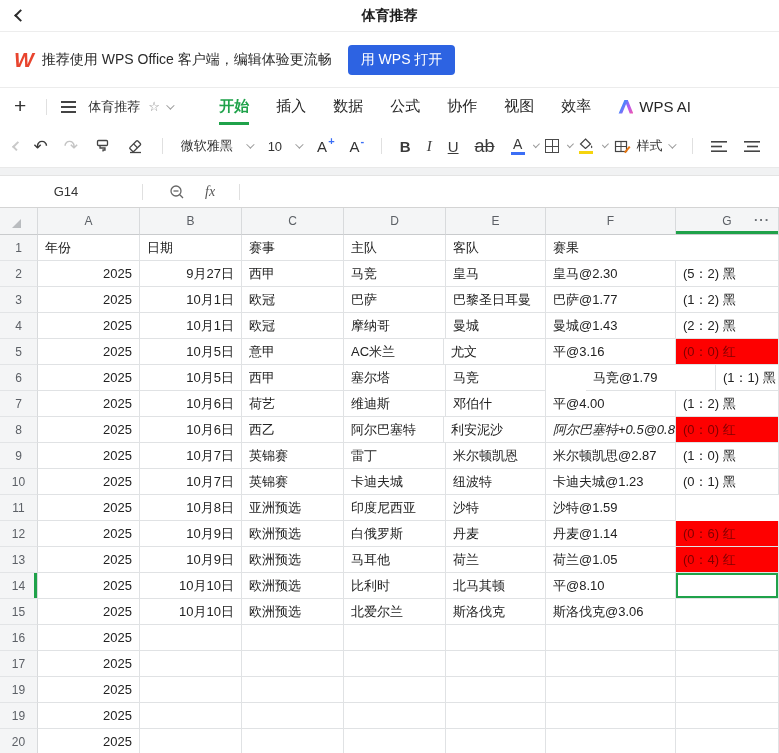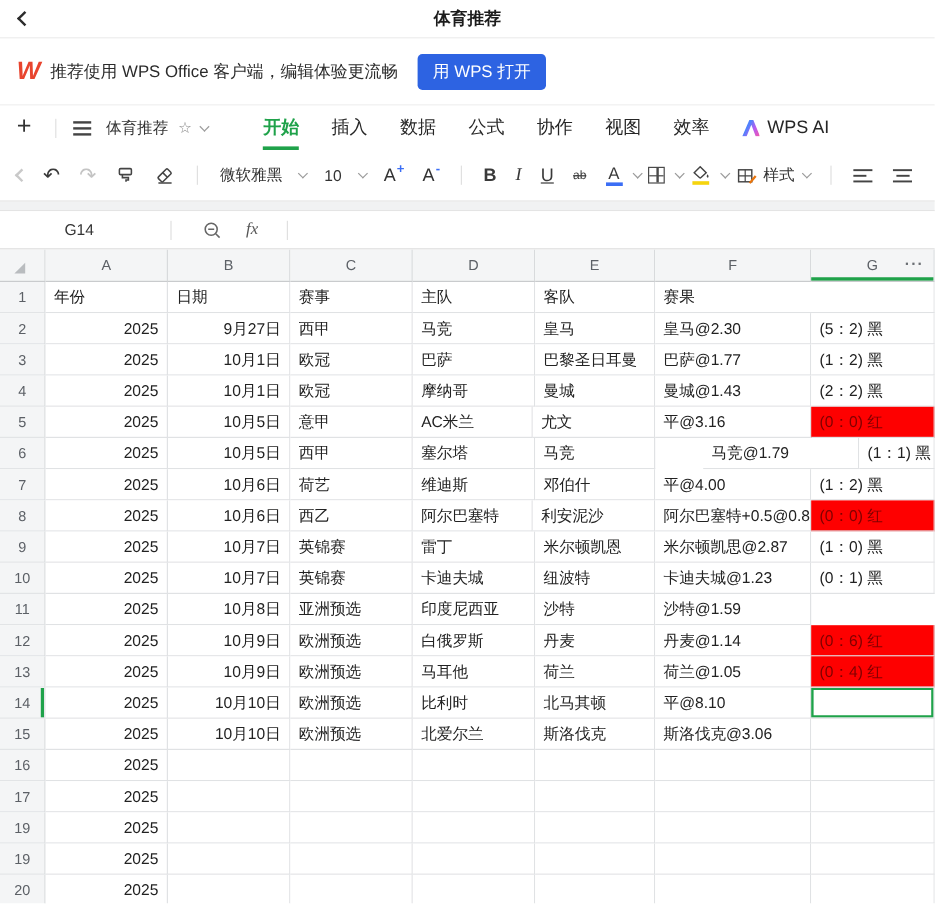--- a/index.html
+++ b/index.html
@@ -50,21 +50,21 @@
     transform:rotate(45deg);margin:0 6px 0 4px;}
   .glyph{font-size:17px;line-height:1;}
   .disabled{color:#c4c4c4;}
   .font-select{font-size:13px;color:#333;gap:7px;}
   .size-select{font-size:13px;color:#333;gap:7px;}
   .fmt-letter{font-size:15px;color:#333;position:relative;}
   .fmt-sign{font-size:11px;font-weight:700;color:var(--icon-blue);position:relative;top:-5px;left:1px;}
   .b-btn{font-size:15px;font-weight:800;}
   .i-btn{font-size:15px;font-style:italic;font-family:"Liberation Serif",serif;}
   .u-btn{font-size:15px;text-decoration:underline;}
-  .ab-btn{font-size:10px;text-decoration:line-through;}
+  .ab-btn{font-size:18px;text-decoration:line-through;}
   .fc-wrap{flex-direction:column;gap:2px;align-items:center;}
   .fc-a{font-size:14px;line-height:12px;}
   .color-bar{width:14px;height:3px;}
   .blue-bar{background:var(--icon-blue);}
   .yellow-bar{background:var(--fill-yellow);}
   .grid-ic{width:14px;height:14px;border:1.4px solid #4a4a4a;position:relative;}
   .grid-ic::before{content:"";position:absolute;left:50%;top:0;bottom:0;width:1.2px;background:#4a4a4a;}
   .grid-ic::after{content:"";position:absolute;top:50%;left:0;right:0;height:1.2px;background:#4a4a4a;}
   .style-label{font-size:13px;color:#333;margin-left:5px;}
   .tb .chev{margin-left:6px;}
@@ -341,21 +341,21 @@
       <div class="cell" style="width: 130px;">平@4.00</div>
       <div class="cell last">(1：2) 黑</div>
     </div>
     <div class="grid-row">
       <div class="row-h">8</div>
       <div class="cell right" style="width: 102px;">2025</div>
       <div class="cell right" style="width: 102px;">10月6日</div>
       <div class="cell" style="width: 102px;">西乙</div>
       <div class="cell" style="width: 100px;">阿尔巴塞特</div>
       <div class="cell" style="width: 102px;">利安泥沙</div>
-      <div class="cell" style="width: 130px;">阿尔巴塞特+0.5@0.8</div>
+      <div class="cell" style="width: 130px; font-style: italic;">阿尔巴塞特+0.5@0.8</div>
       <div class="cell last red">(0：0) 红</div>
     </div>
     <div class="grid-row">
       <div class="row-h">9</div>
       <div class="cell right" style="width: 102px;">2025</div>
       <div class="cell right" style="width: 102px;">10月7日</div>
       <div class="cell" style="width: 102px;">英锦赛</div>
       <div class="cell" style="width: 102px;">雷丁</div>
       <div class="cell" style="width: 100px;">米尔顿凯恩</div>
       <div class="cell" style="width: 130px;">米尔顿凯思@2.87</div>

